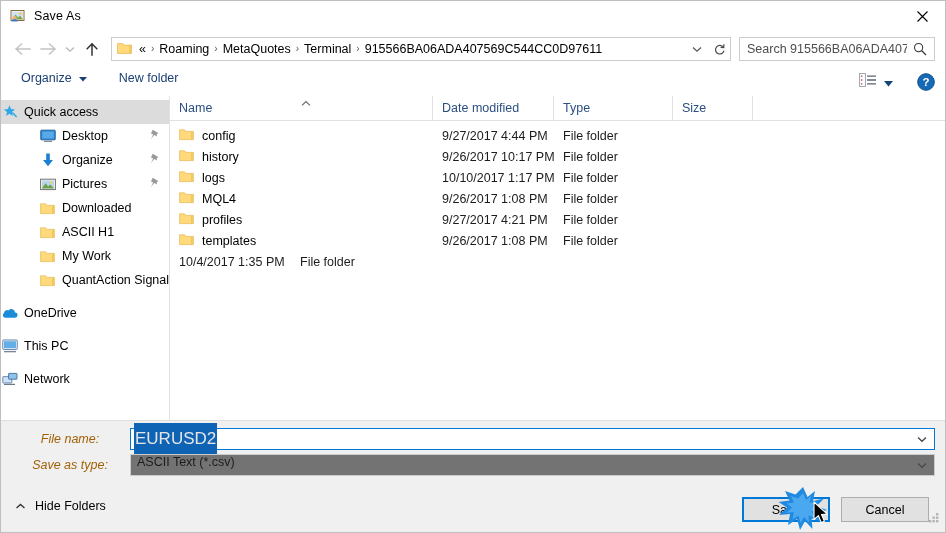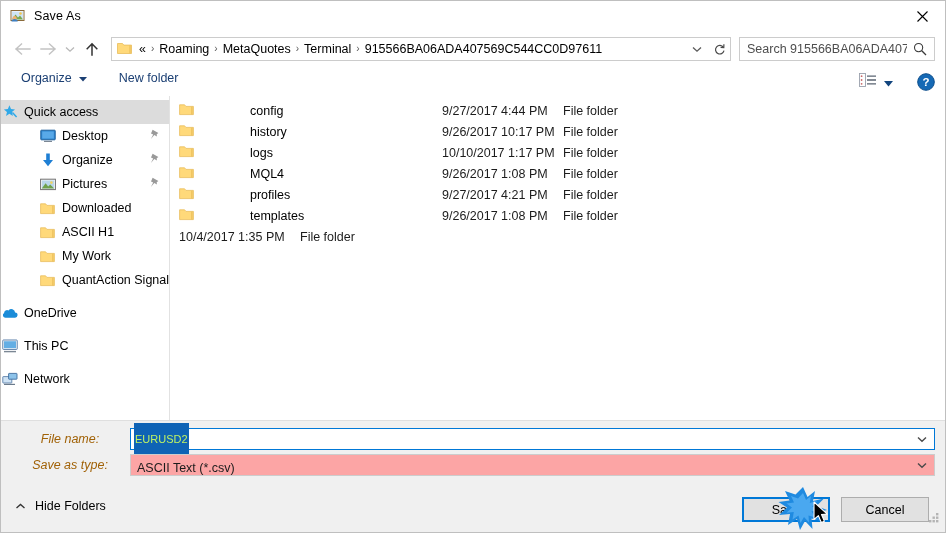--- a/index.html
+++ b/index.html
@@ -143,21 +143,21 @@
   #col-date   { width: 121px; }
   #col-type   { width: 119px; }
   #col-size   { width: 80px; }
   #sort-caret { position: absolute; left: 130px; top: -2px; }
 
   .row {
     height: 21px; display: flex; align-items: center;
     font-size: 12.5px; color: #000000;
   }
   .cell { flex: none; overflow: hidden; white-space: nowrap; box-sizing: border-box; }
-  .c-name { width: 263px; padding-left: 9px; display: flex; align-items: center; gap: 48px; }
+  .c-name { width: 263px; padding-left: 9px; display: flex; align-items: center; }
   .c-date { width: 121px; padding-left: 9px; color: #1c1c1c; }
   .c-type { width: 119px; padding-left: 9px; color: #1c1c1c; }
   .c-size { width: 80px; padding-left: 9px; }
   .row-icon { width: 16px; height: 16px; margin-right: 7px; flex: none; }
   #rows { padding-top: 4px; }
 
   
   #formarea {
     position: absolute; left: 0; top: 419px; width: 944px; height: 68px;
     background: #f0f0f0; border-top: 1px solid #dfdfdf;
@@ -168,27 +168,27 @@
   }
   #lbl-filename { top: 11px; }
   #lbl-filetype { top: 37px; }
 
   #filename-combo {
     position: absolute; left: 129px; top: 7px; width: 805px; height: 22px;
     border: 1px solid #0078d7; background: #ffffff; box-sizing: border-box;
     display: flex; align-items: center;
   }
   #filename-value {
-    font-size: 11px; color: #bef264; background: #0f63b5;
+    font-size: 17px; color: #e5e5e5; background: #0f63b5;
     margin-left: 3px; padding: 8px 1px; line-height: 16px;
   }
   #filetype-combo {
     position: absolute; left: 129px; top: 33px; width: 805px; height: 22px;
-    border: 1px solid #cccccc; background: #fca5a5; box-sizing: border-box;
-    display: flex; align-items: flex-end;
+    border: 1px solid #cccccc; background: #737373; box-sizing: border-box;
+    display: flex; align-items: flex-start;
   }
   #filetype-value { font-size: 12.5px; color: #1c1c1c; margin-left: 6px; }
   .combo-arrow {
     position: absolute; right: 0; top: 0; width: 24px; height: 20px;
     display: flex; align-items: center; justify-content: center;
   }
 
   
   #footer {
     position: absolute; left: 0; top: 487px; width: 944px; height: 44px;
@@ -484,20 +484,31 @@
             <rect x="0.8" y="4.6" width="9" height="6.4" rx="0.5" fill="#cfe3f5" stroke="#5b7fa8" stroke-width="0.9"></rect>
             <rect x="6.6" y="1.4" width="8.4" height="5.8" rx="0.5" fill="#8dc3ea" stroke="#3e6d9e" stroke-width="0.9"></rect>
             <path d="M2 12.4 h11" stroke="#6b7b8c" stroke-width="1.2"></path>
           </svg>
         </span>
         <span class="side-label">Network</span>
       </div>
     </div>
 
     <div id="filelist">
+      <div id="colheader">
+        <div class="col" id="col-name">Name</div>
+        <div class="col" id="col-date">Date modified</div>
+        <div class="col" id="col-type">Type</div>
+        <div class="col" id="col-size">Size</div>
+        <span id="sort-caret">
+          <svg width="12" height="8" viewBox="0 0 12 8">
+              <path d="M2 5.4 L6 1.6 L10 5.4" stroke="#6b6b6b" stroke-width="1.2" fill="none"></path>
+            </svg>
+        </span>
+      </div>
 
       <div id="rows">
 
         <div class="row">
           <div class="cell c-name">
             <span class="row-icon">
               <svg width="15" height="13" viewBox="0 0 15 13">
                 <path d="M0.6 1.8 h5 l1.3 1.6 h7.5 v8.2 h-13.8 z" fill="#ffd97a" stroke="#e8bd5c" stroke-width="0.8"></path>
                 <path d="M12.9 3.9 v7.5" stroke="#e0b04a" stroke-width="0.8"></path>
               </svg>

